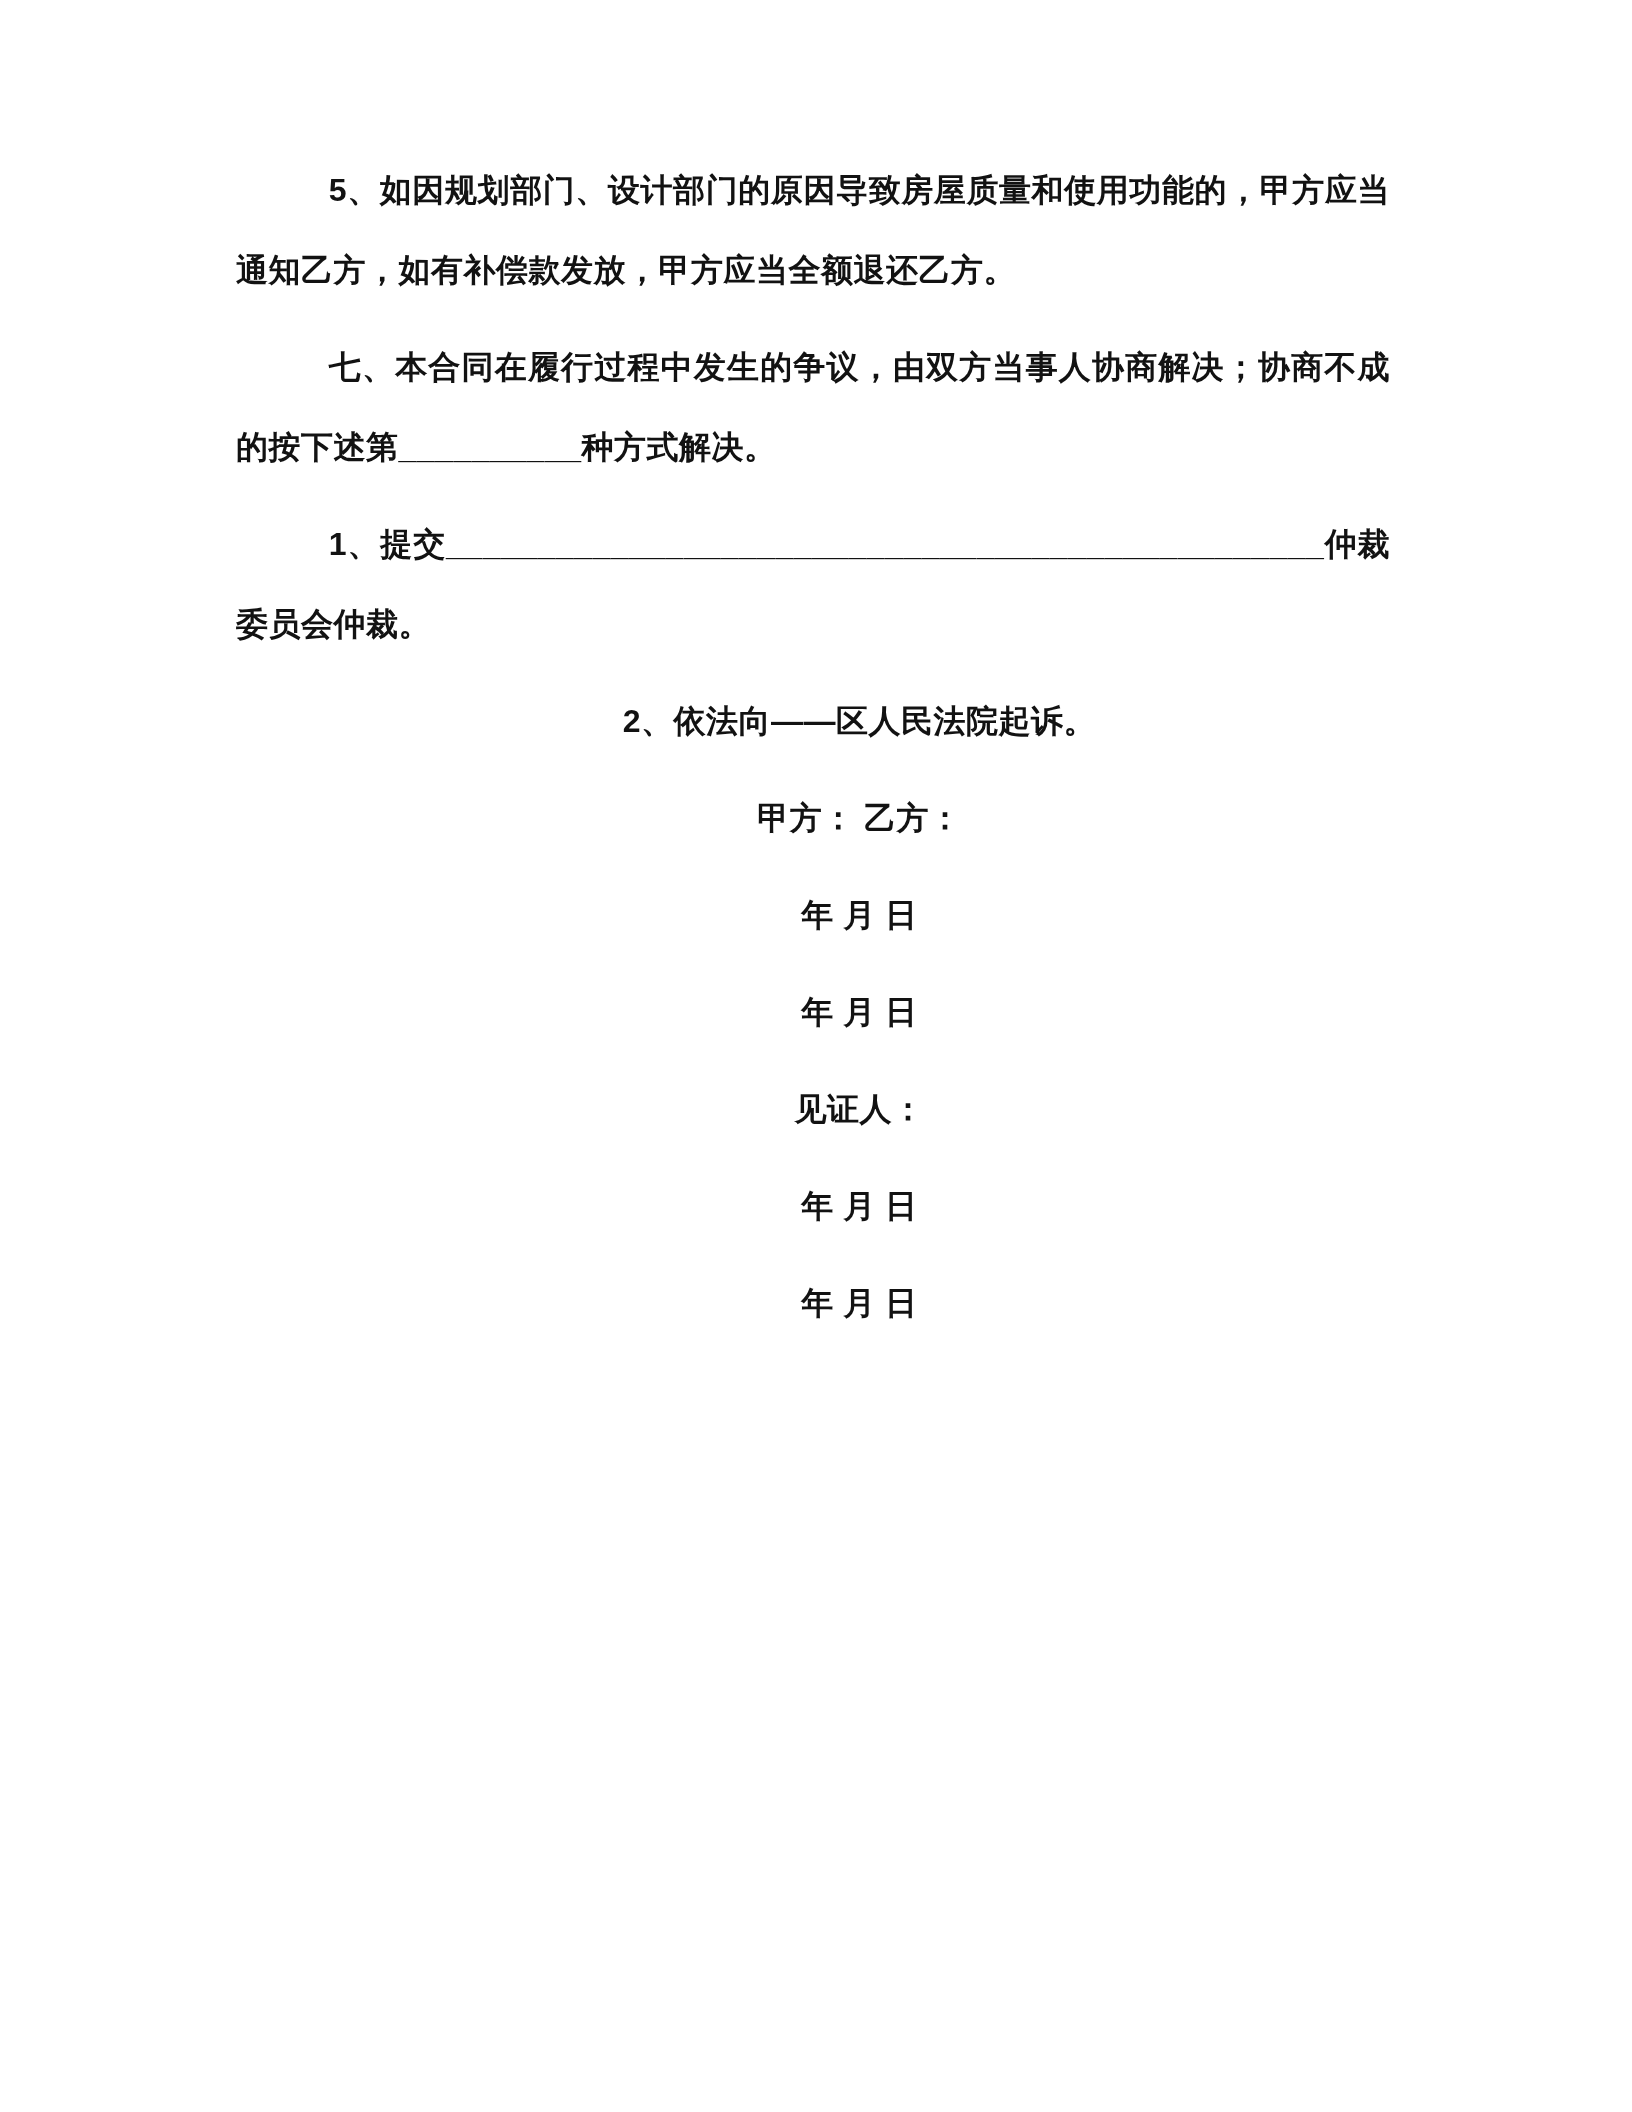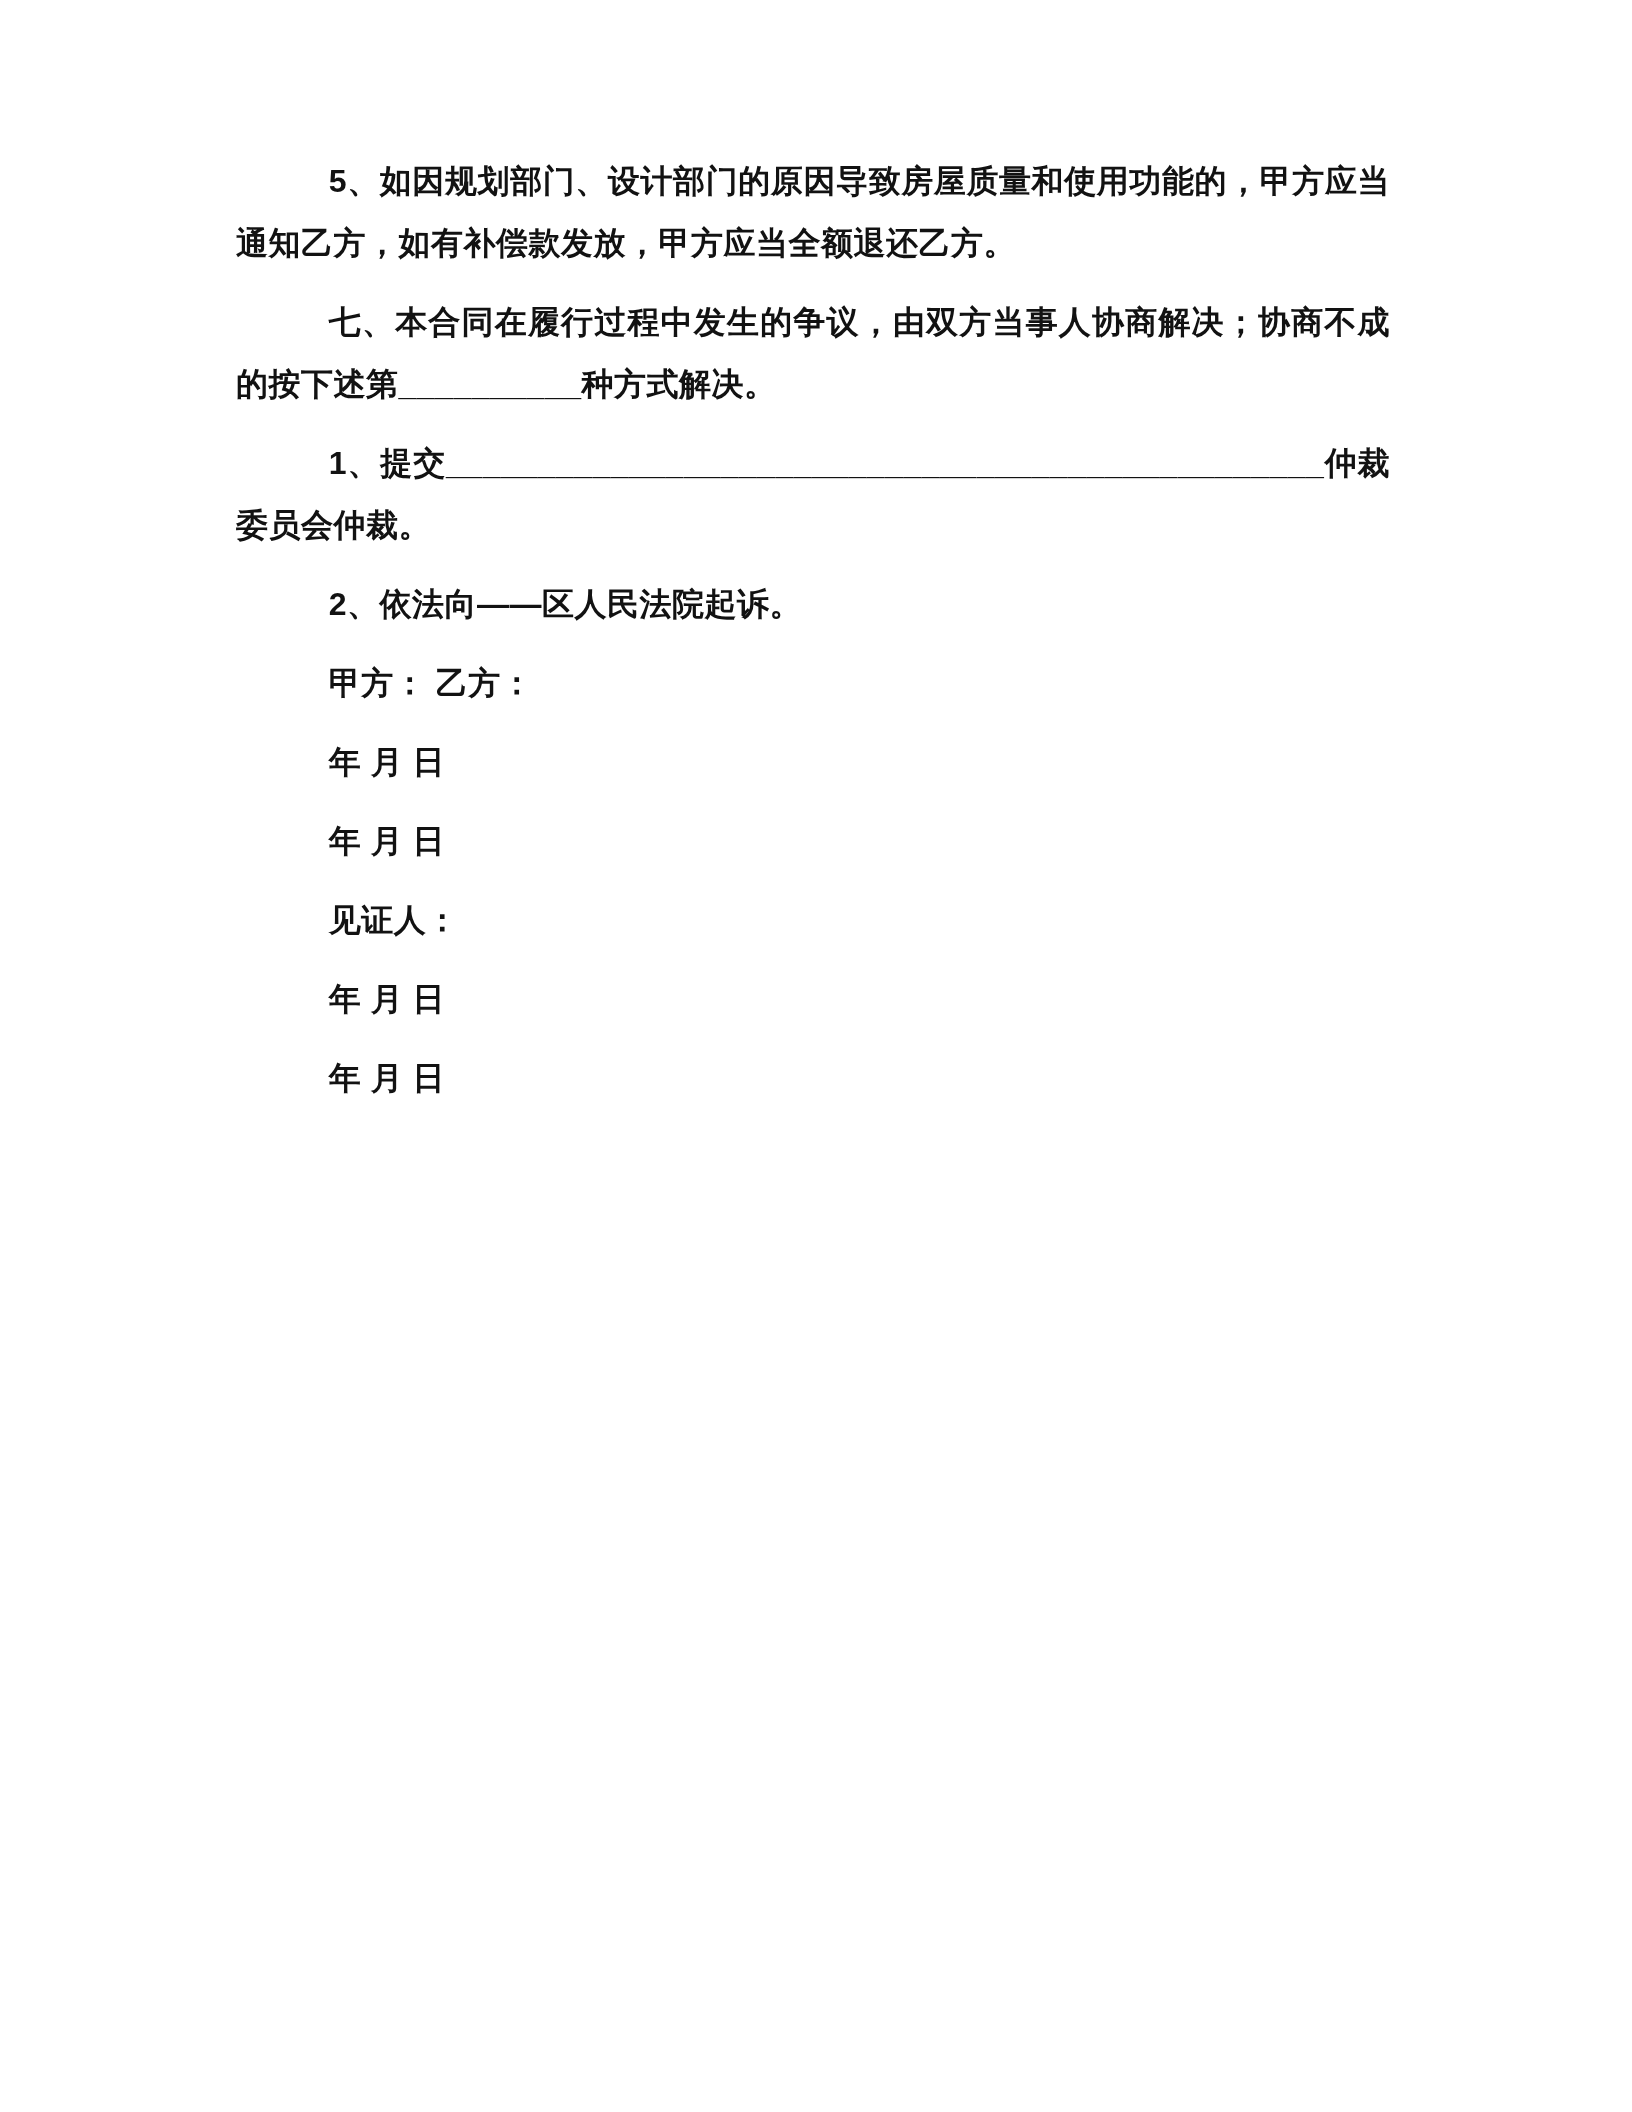--- a/index.html
+++ b/index.html
@@ -16,28 +16,28 @@
     box-sizing: border-box;
     padding: 150px 242px 60px 236px;
     font-family: "Liberation Sans", "DejaVu Sans", sans-serif;
     font-size: 32px;
     font-weight: 600;
     color: #121212;
     overflow: hidden;
   }
   .doc-paragraph {
     margin: 0 0 17px 0;
-    line-height: 62px;
+    line-height: 80px;
     text-indent: 2.9em;
     text-align: justify;
     word-break: break-all;
     letter-spacing: 0.5px;
   }
   .doc-paragraph.short-line {
-    text-align: left;
+    text-align: center;
   }
 </style>
 </head>
 <body>
 
 <div class="page">
   <p class="doc-paragraph">5、如因规划部门、设计部门的原因导致房屋质量和使用功能的，甲方应当通知乙方，如有补偿款发放，甲方应当全额退还乙方。</p>
   <p class="doc-paragraph">七、本合同在履行过程中发生的争议，由双方当事人协商解决；协商不成的按下述第__________种方式解决。</p>
   <p class="doc-paragraph">1、提交________________________________________________仲裁委员会仲裁。</p>
   <p class="doc-paragraph short-line">2、依法向——区人民法院起诉。</p>

